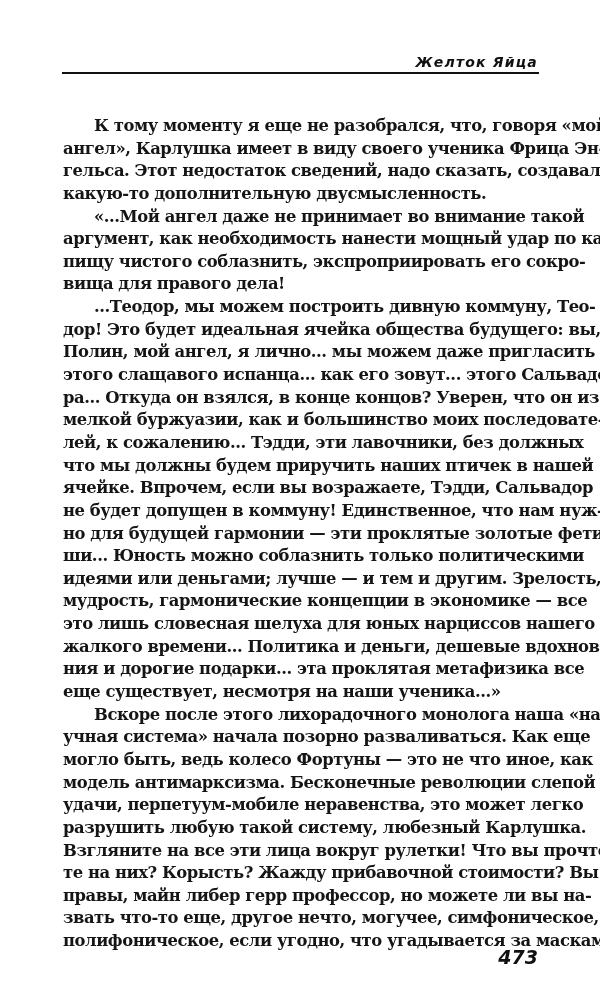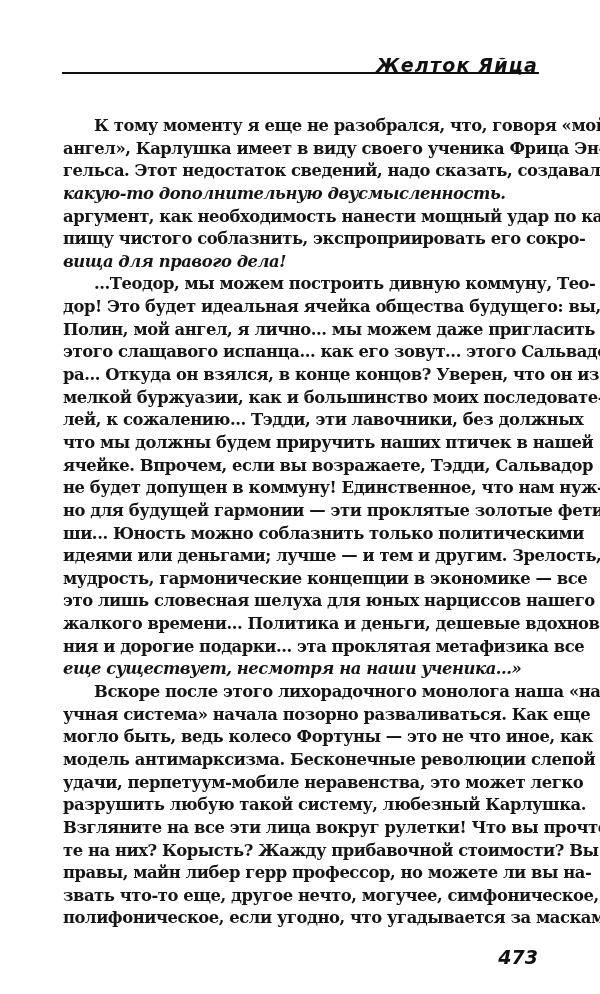--- a/index.html
+++ b/index.html
@@ -1,47 +1,48 @@
 <!DOCTYPE html>
 <html><head>
 <meta charset="utf-8">
 <style>
   html, body { margin: 0; padding: 0; background: #ffffff; }
   body { width: 600px; height: 994px; position: relative; overflow: hidden; font-family: "DejaVu Serif", serif; color: #111; }
   .running-head {
     position: absolute; top: 54px; right: 62px;
     font-family: "DejaVu Sans", sans-serif; font-weight: bold; font-style: italic;
-    font-size: 19px; letter-spacing: 1.2px; color: #111;
+    font-size: 14px; letter-spacing: 1.2px; color: #111;
   }
   .rule { position: absolute; left: 62px; top: 72px; width: 477px; height: 2px; background: #111; }
   .body-text {
     position: absolute; left: 63px; top: 115px; width: 476px;
     font-family: "DejaVu Serif", serif; font-size: 16.4px; line-height: 22.65px;
     font-weight: bold; letter-spacing: -0.45px; color: #151515;
   }
   .line { display: block; white-space: nowrap; text-align: justify; text-align-last: justify; height: 22.65px; overflow: visible; }
-  .line.last { text-align-last: left; font-style: italic; }
+  .line.last { text-align-last: left; }
   .line.indent { padding-left: 31px; }
   .folio {
     position: absolute; top: 946px; right: 62px;
     font-family: "DejaVu Sans", sans-serif; font-weight: bold; font-style: italic;
     font-size: 19px; color: #111;
   }
 </style>
 </head>
 <body>
 
 <div>
   <div class="running-head">Желток Яйца</div>
   <div class="rule"></div>
   <div class="body-text" id="body-text">
       <span class="line indent">К тому моменту я еще не разобрался, что, говоря «мой</span>
       <span class="line">ангел», Карлушка имеет в виду своего ученика Фрица Эн-</span>
       <span class="line">гельса. Этот недостаток сведений, надо сказать, создавал</span>
       <span class="line last">какую-то дополнительную двусмысленность.</span>
+      <span class="line indent">«...Мой ангел даже не принимает во внимание такой</span>
       <span class="line">аргумент, как необходимость нанести мощный удар по ка-</span>
       <span class="line">пищу чистого соблазнить, экспроприировать его сокро-</span>
       <span class="line last">вища для правого дела!</span>
       <span class="line indent">...Теодор, мы можем построить дивную коммуну, Тео-</span>
       <span class="line">дор! Это будет идеальная ячейка общества будущего: вы,</span>
       <span class="line">Полин, мой ангел, я лично... мы можем даже пригласить</span>
       <span class="line">этого слащавого испанца... как его зовут... этого Сальвадо-</span>
       <span class="line">ра... Откуда он взялся, в конце концов? Уверен, что он из</span>
       <span class="line">мелкой буржуазии, как и большинство моих последовате-</span>
       <span class="line">лей, к сожалению... Тэдди, эти лавочники, без должных</span>

